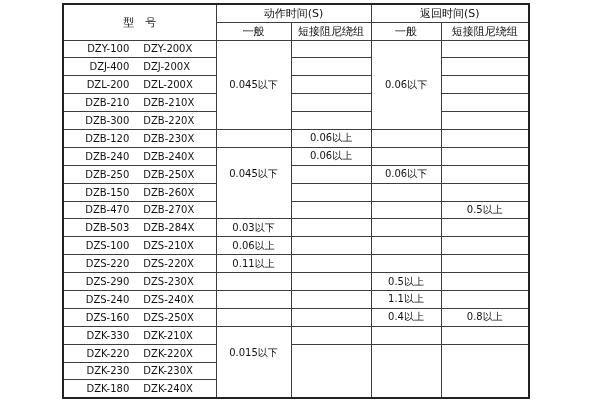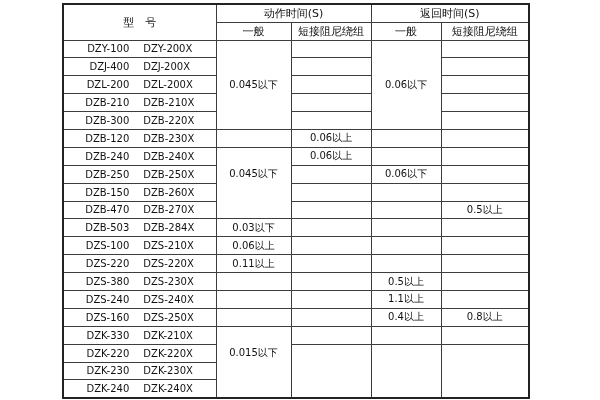--- a/index.html
+++ b/index.html
@@ -139,21 +139,21 @@
       <td></td>
     </tr>
     <tr>
       <td class="model"><span>DZS-220</span><span>DZS-220X</span></td>
       <td>0.11以上</td>
       <td></td>
       <td></td>
       <td></td>
     </tr>
     <tr>
-      <td class="model"><span>DZS-380</span><span>DZS-230X</span></td>
+      <td class="model"><span>DZS-290</span><span>DZS-230X</span></td>
       <td></td>
       <td></td>
       <td>0.5以上</td>
       <td></td>
     </tr>
     <tr>
       <td class="model"><span>DZS-240</span><span>DZS-240X</span></td>
       <td></td>
       <td></td>
       <td>1.1以上</td>
@@ -176,17 +176,17 @@
     <tr>
       <td class="model"><span>DZK-220</span><span>DZK-220X</span></td>
       <td rowspan="3"></td>
       <td rowspan="3"></td>
       <td rowspan="3"></td>
     </tr>
     <tr>
       <td class="model"><span>DZK-230</span><span>DZK-230X</span></td>
     </tr>
     <tr>
-      <td class="model"><span>DZK-240</span><span>DZK-240X</span></td>
+      <td class="model"><span>DZK-180</span><span>DZK-240X</span></td>
     </tr>
   </tbody>
 </table>
 </div>
 
 </body></html>

